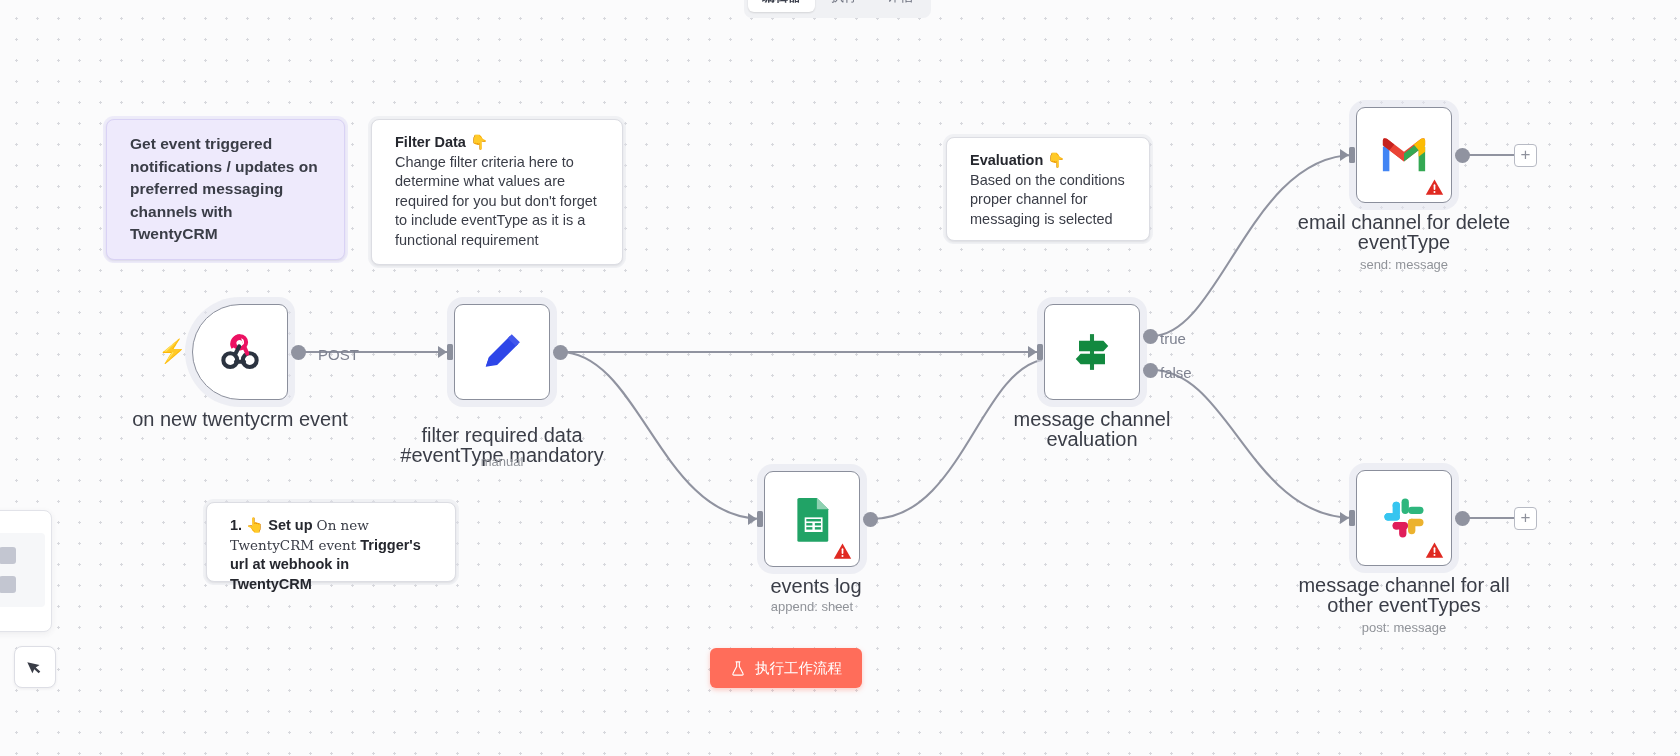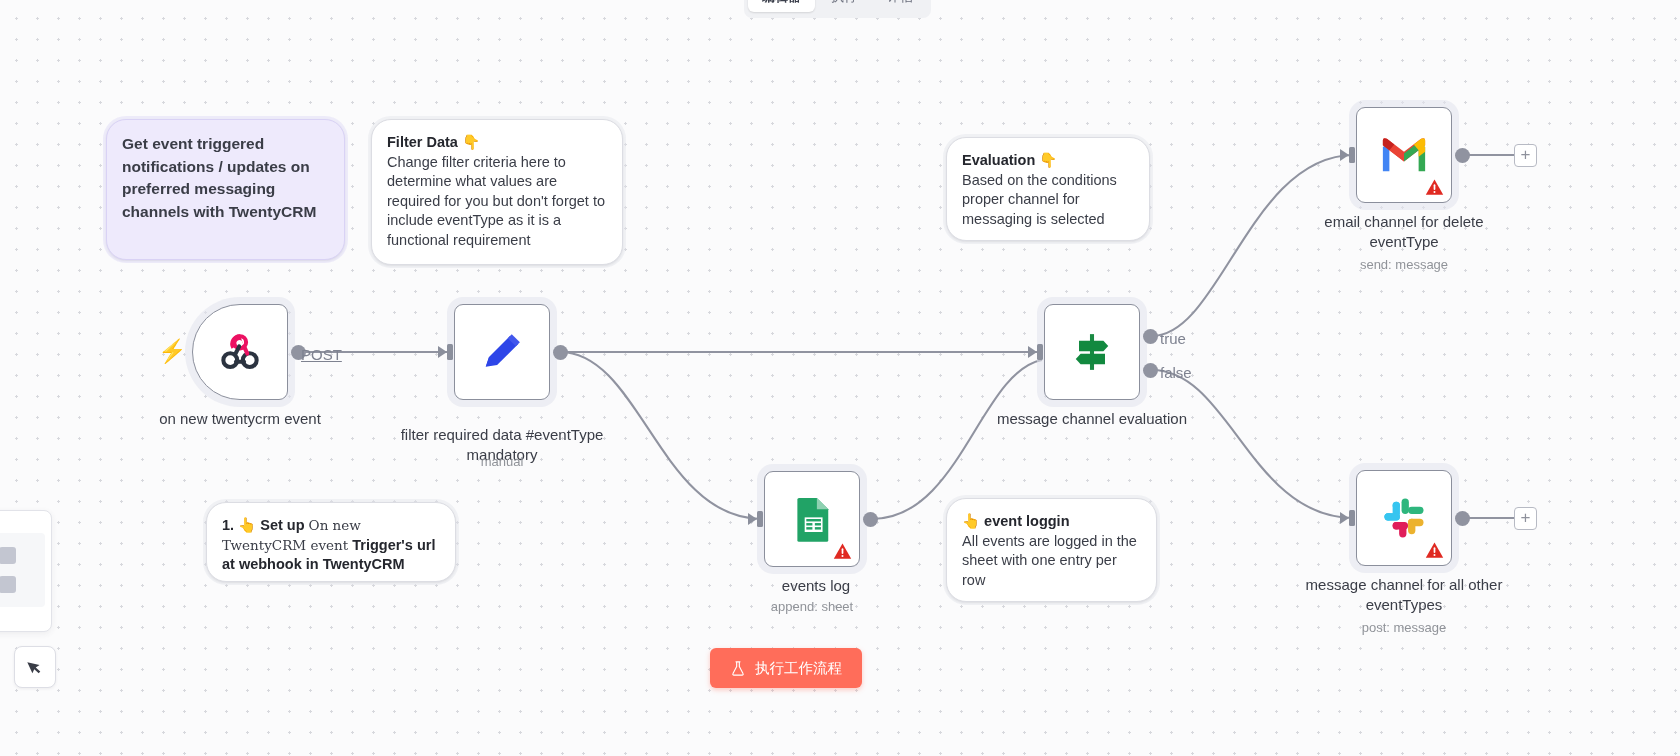--- a/index.html
+++ b/index.html
@@ -33,25 +33,25 @@
     font-size: 13px; color: #6b6f7d;
     padding: 6px 14px; border-radius: 6px;
     white-space: nowrap;
   }
   .tab.active { background: #ffffff; color: #3b3f4b; font-weight: bold;
     box-shadow: 0 1px 2px rgba(0,0,0,.12); }
 
   
   .sticky {
     position: absolute;
-    border-radius: 20px;
+    border-radius: 8px;
     border: 1px solid #dcdde3;
     background: #ffffff;
     box-shadow: 0 1px 2px rgba(60,62,75,.10), 0 0 0 3px rgba(226,228,236,.45);
-    padding: 13px 15px;
+    padding: 13px 23px;
     font-size: 14.5px; line-height: 19.5px; color: #3a3d47;
     z-index: 3;
   }
   .sticky.purple { background: #eeeafc; border-color: #d9d2f5;
     box-shadow: 0 1px 2px rgba(60,62,75,.10), 0 0 0 3px rgba(226,222,246,.55); }
   .sticky b { font-weight: bold; color: #25272e; }
   .sticky .mono { font-family: "DejaVu Serif", serif; font-size: 13.5px; }
 
   #note-intro   { left: 106px; top: 119px; width: 239px; height: 141px; font-weight: bold; font-size: 15.5px; line-height: 22.5px; }
   #note-filter  { left: 371px; top: 119px; width: 252px; height: 146px; }
@@ -74,21 +74,21 @@
     display: flex; align-items: center; justify-content: center;
   }
   .node.trigger { border-top-left-radius: 48px; border-bottom-left-radius: 48px; }
   .node .glyph { width: 52px; height: 52px; display:block; }
 
   .warn { position: absolute; right: 7px; bottom: 5px; width: 19px; height: 19px; }
 
   .nodelabel {
     position: absolute; z-index: 11;
     text-align: center;
-    font-size: 15px; line-height: 20px;
+    font-size: 20px; line-height: 20px;
     color: #3a3d47;
     width: 230px;
   }
   .nodesub {
     position: absolute; z-index: 11;
     text-align: center;
     font-size: 13px; color: #909399;
     width: 230px;
   }
 
@@ -193,42 +193,35 @@
     </div>
     <div>Change filter criteria here to determine what values are required for you but don't forget to include eventType as it is a functional requirement</div>
   </div>
 
   <div class="sticky" id="note-setup">
     <b>1.</b>
     <span>👆</span>
     <b>Set up </b><span class="mono">On new TwentyCRM event</span><b> Trigger's url at webhook in TwentyCRM</b>
   </div>
 
-  <div class="sticky" id="note-logging">
-    <div>
-      <span>👆</span>
-      <b>event loggin</b>
-    </div>
-    <div>All events are logged in the sheet with one entry per row</div>
-  </div>
 
   <div class="bolt" style="left:158px; top:338px;">⚡</div>
   <div class="node trigger" style="left:192px; top:304px;">
     <svg class="glyph" viewBox="0 0 64 64">
       <path d="M32 10a12 12 0 0 0-10.4 18l7-4a4 4 0 1 1 6.8-2.3z" fill="#ec1162"></path>
       <circle cx="32" cy="20" r="7.5" fill="none" stroke="#ec1162" stroke-width="5"></circle>
       <circle cx="20" cy="42" r="8.5" fill="none" stroke="#2b3340" stroke-width="5"></circle>
       <circle cx="44" cy="42" r="8.5" fill="none" stroke="#2b3340" stroke-width="5"></circle>
       <path d="M26.5 34 L31 25" stroke="#2b3340" stroke-width="5" stroke-linecap="round"></path>
       <path d="M27 44 H37" stroke="#2b3340" stroke-width="5" stroke-linecap="round"></path>
       <path d="M37 25 L41 34" stroke="#ec1162" stroke-width="5" stroke-linecap="round"></path>
     </svg>
   </div>
   <div class="dot" style="left:291px; top:345px;"></div>
-  <div class="edgelabel" style="left:301px; top:346px;text-decoration:underline;">POST</div>
+  <div class="edgelabel" style="left:318px; top:346px;">POST</div>
   <div class="nodelabel" style="left:125px; top:409px;">on new twentycrm event</div>
 
   <svg class="inarrow" style="left:438px; top:343px;" viewBox="0 0 22 18">
     <polygon points="0,3 9,9 0,15" fill="#8b8f9c"></polygon>
       <rect x="9" y="1" width="6" height="16" rx="1.5" fill="#8b8f9c"></rect>
   </svg>
   <div class="node" style="left:454px; top:304px;">
     <svg class="glyph" viewBox="0 0 64 64">
       <path d="M12 50 L16 38 L42 12 L52 22 L26 48 Z" fill="#2e46e8"></path>
       <path d="M44 10 L54 20 L49 25 L39 15 Z" fill="#4257ec"></path>

